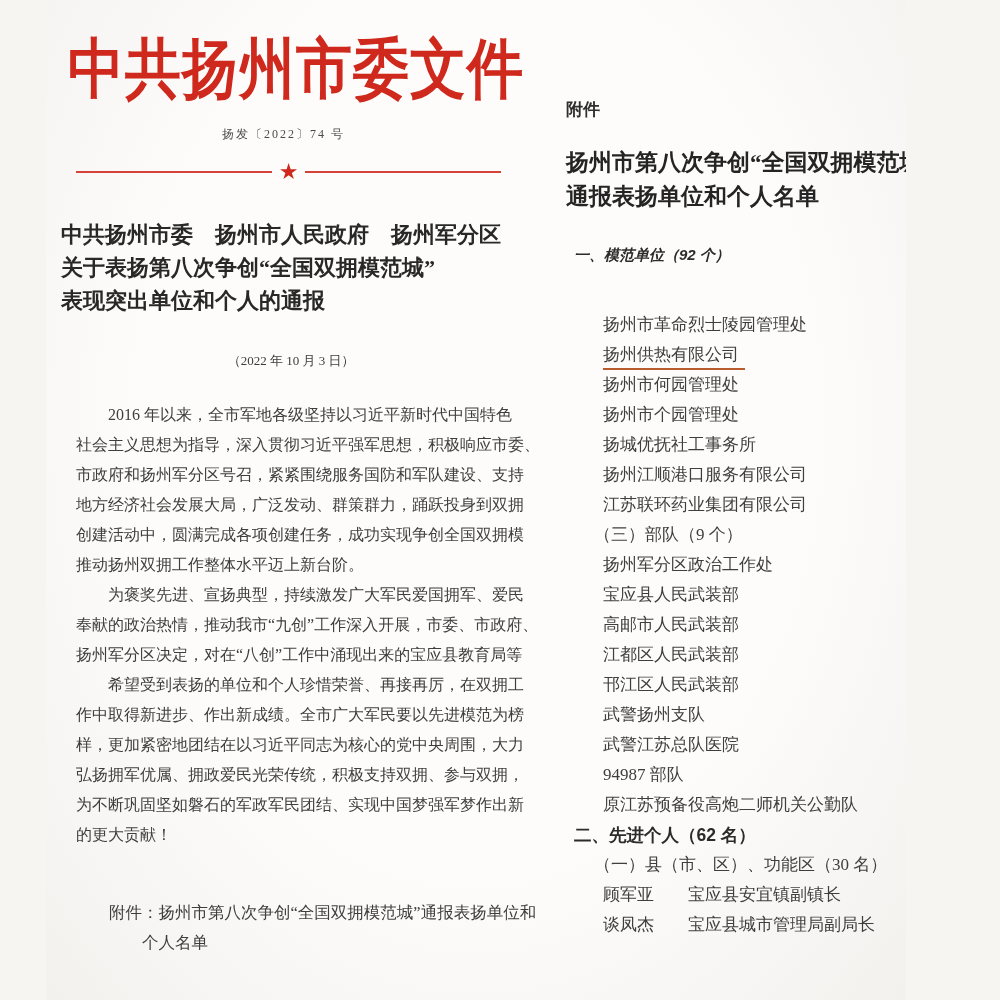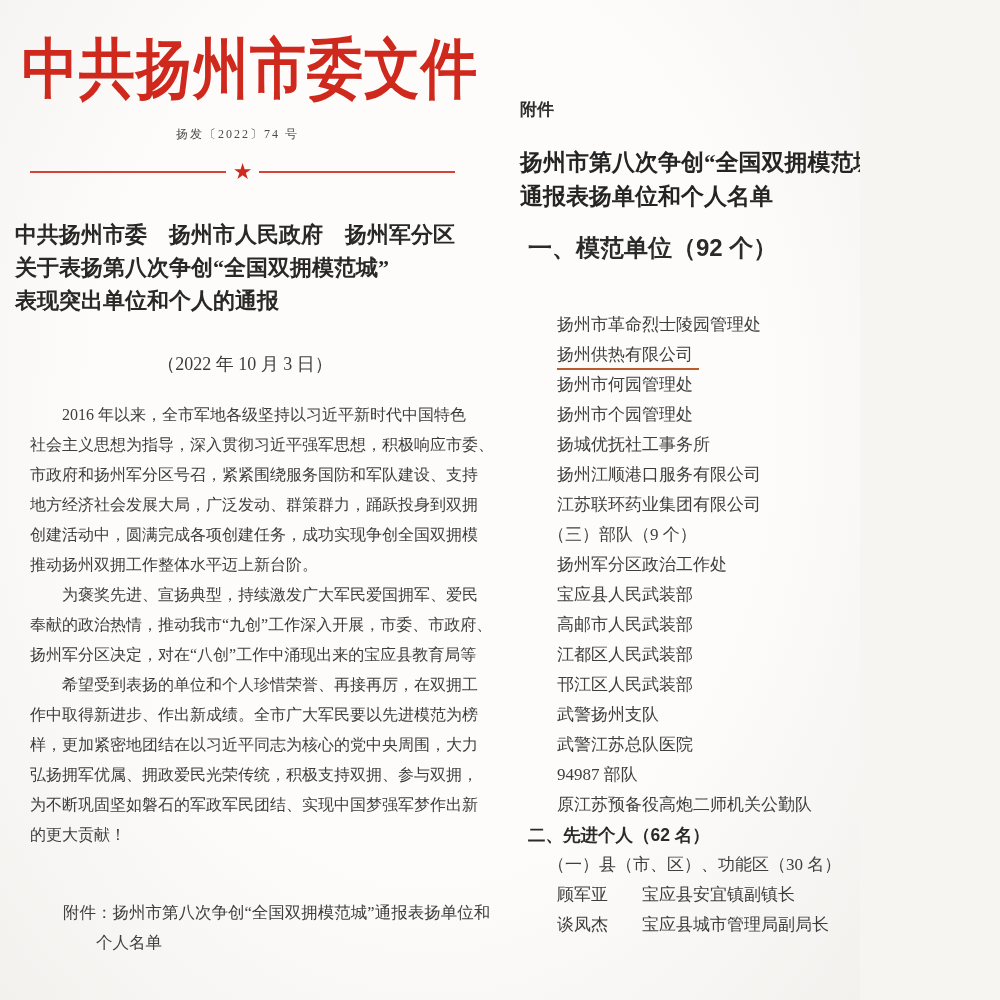--- a/index.html
+++ b/index.html
@@ -9,20 +9,21 @@
   }
   * { margin: 0; padding: 0; box-sizing: border-box; }
   body {
     width: 1000px; height: 1000px;
     font-family: "Liberation Serif", "DejaVu Serif", serif;
     background: #f6f5f2;
   }
   .canvas {
     position: relative; width: 860px; height: 1000px; overflow: hidden;
     background: radial-gradient(ellipse at 50% 42%, #fdfcfb 55%, #f2f1ee 100%);
+    margin-left: 46px;
   }
   .page { position: absolute; top: 0; height: 1000px; }
   .page-left  { left: 0;   width: 500px; }
   .page-right { left: 500px; width: 500px; }
 
   
   .red-header {
     position: absolute; left: 20px; top: 26px; width: 460px;
     text-align: center;
     font-family: "Liberation Sans", "DejaVu Sans", sans-serif;
@@ -44,21 +45,21 @@
     color: var(--accent-red); font-size: 22px; line-height: 1;
     margin: 0 7px; flex: 0 0 auto;
   }
   .doc-title {
     position: absolute; left: 15px; top: 218px; width: 460px;
     text-align: left; font-weight: 700; font-size: 22px; line-height: 33px;
     color: #282828; white-space: nowrap;
   }
   .doc-date {
     position: absolute; left: 15px; top: 352px; width: 460px;
-    text-align: center; font-size: 18px; color: #3c3c3c;
+    text-align: center; font-size: 13px; color: #3c3c3c;
   }
   .body-text {
     position: absolute; left: 30px; top: 400px; width: 448px;
     font-size: 16px; line-height: 30px; color: var(--text-dark);
   }
   .body-line { height: 30px; white-space: nowrap; }
   .para .body-line:first-child { text-indent: 2em; }
   .attachment-note {
     position: absolute; left: 30px; top: 898px; width: 448px;
     font-size: 16.5px; line-height: 30px; color: var(--text-dark);
@@ -70,23 +71,23 @@
   .att-label {
     position: absolute; left: 20px; top: 98px;
     font-size: 17px; font-weight: 600; color: #2e2e2e;
   }
   .att-title {
     position: absolute; left: 20px; top: 146px; width: 470px;
     text-align: left; font-weight: 700; font-size: 23px; line-height: 34px;
     color: #242424; white-space: nowrap;
   }
   .section-header-1 {
-    position: absolute; left: 28px; top: 232px;
+    position: absolute; left: 28px; top: 246px;
     font-family: "Liberation Sans", "DejaVu Sans", sans-serif;
-    font-size: 24px; font-weight: 700; color: #2b2b2b;
+    font-size: 15px; font-weight: 700; color: #2b2b2b; font-style: italic;
   }
   .unit-list {
     position: absolute; left: 57px; top: 313px;
     font-size: 17px; color: var(--text-dark);
   }
   .entry { height: 30px; white-space: nowrap; }
   .entry[data-type="header"] {
     font-family: "Liberation Sans", "DejaVu Sans", sans-serif;
     font-weight: 700; color: #2b2b2b; margin-left: -29px; font-size: 17.5px;
   }

